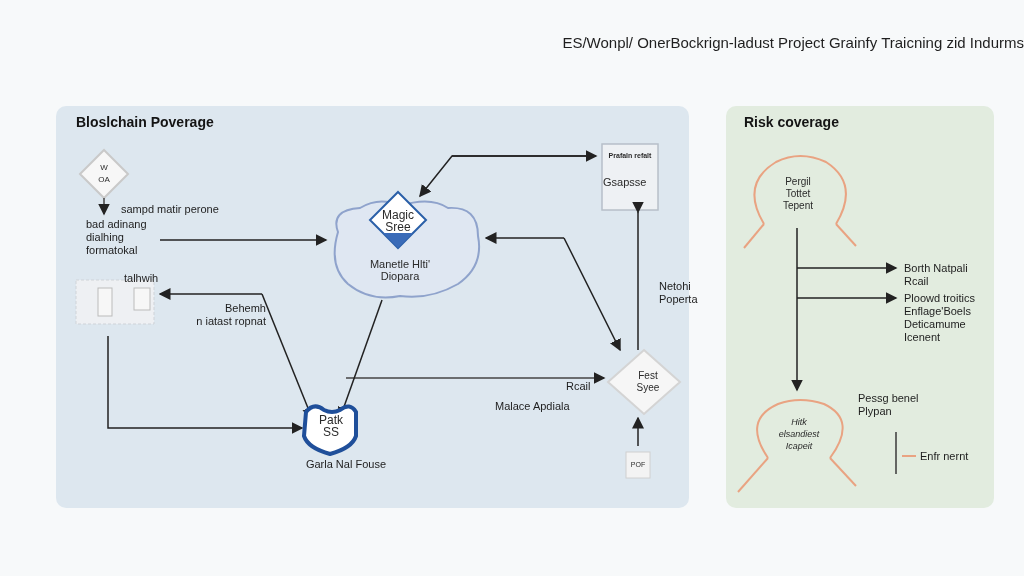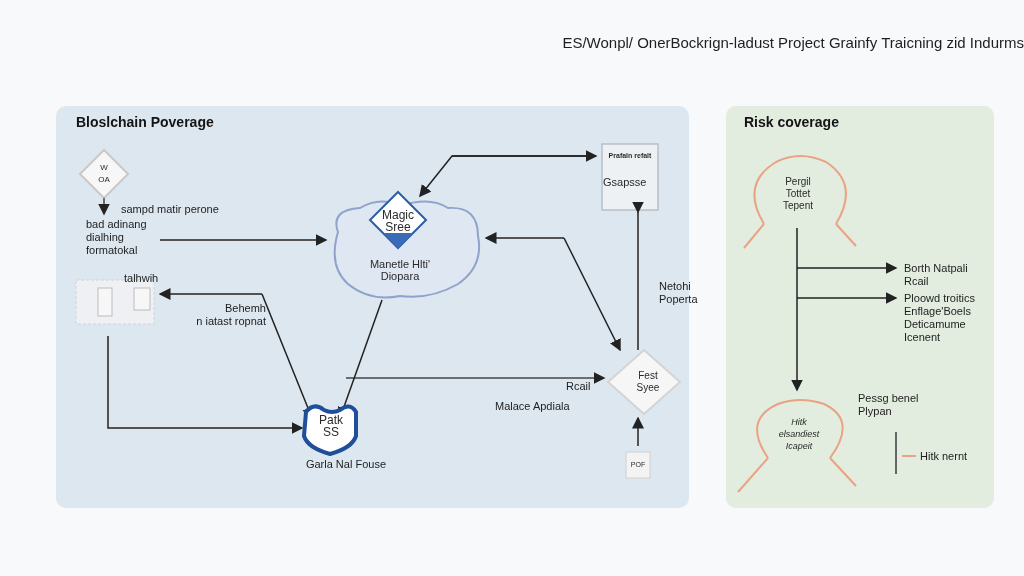--- a/index.html
+++ b/index.html
@@ -137,13 +137,13 @@
 Rcail</div>
 <div class="lbl" style="left:904px;top:292px;white-space:pre-line;">Ploowd troitics
 Enflage'Boels
 Deticamume
 Icenent</div>
 <div class="node-txt" style="left:766px;top:416px;width:66px;font-size:9px;white-space:pre-line;font-style:italic;">Hitk
 elsandiest
 Icapeit</div>
 <div class="lbl" style="left:858px;top:392px;white-space:pre-line;">Pessg benel
 Plypan</div>
-<div class="lbl" style="left:920px;top:450px;">Hitk nernt</div>
+<div class="lbl" style="left:920px;top:450px;">Enfr nernt</div>
 
 </body></html>

